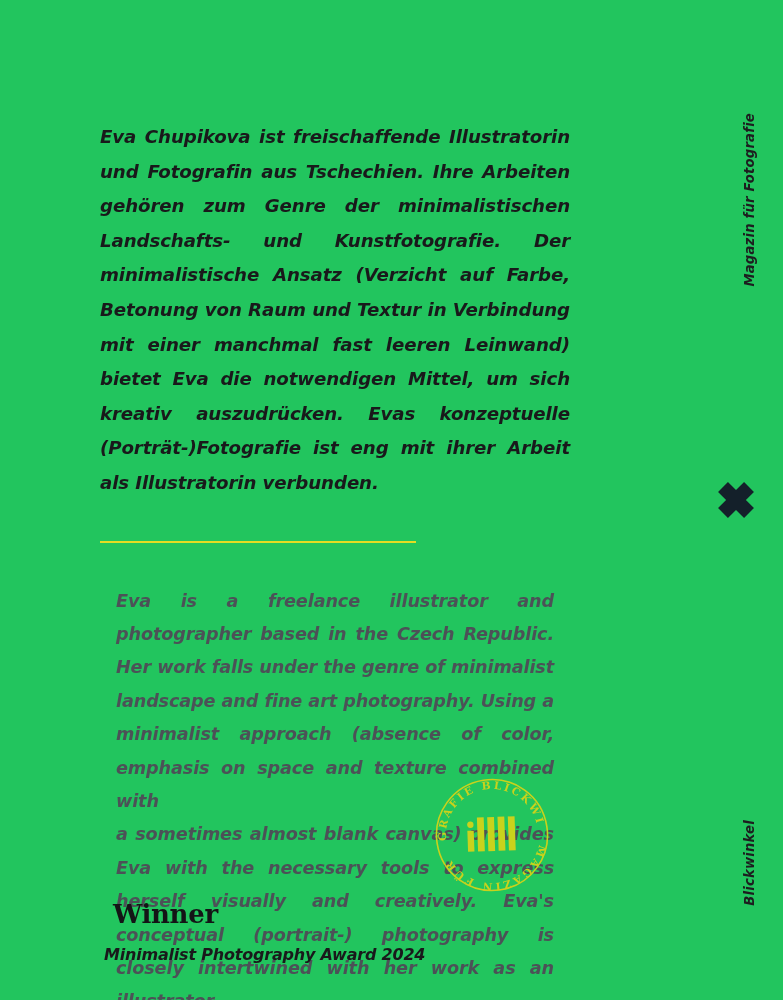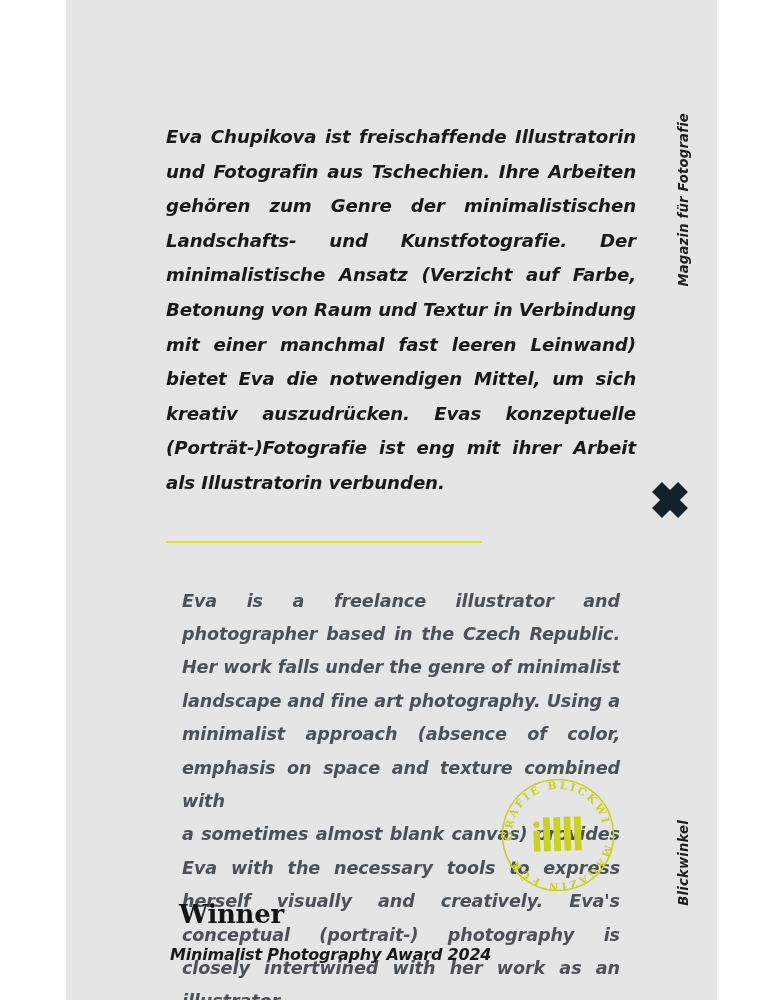--- a/index.html
+++ b/index.html
@@ -6,23 +6,23 @@
   html, body {
     margin: 0;
     padding: 0;
     background: #ffffff;
   }
   body {
     font-family: "DejaVu Sans", sans-serif;
   }
   .page {
     position: relative;
-    width: 651px;
+    width: 783px;
     height: 1000px;
-    background: #e5e5e5;
+    background: #22c55e;
     overflow: hidden;
     margin: 0 auto;
   }
 
   
   .content-column {
     position: absolute;
     left: 100px;
     top: 120px;
     width: 470px;

